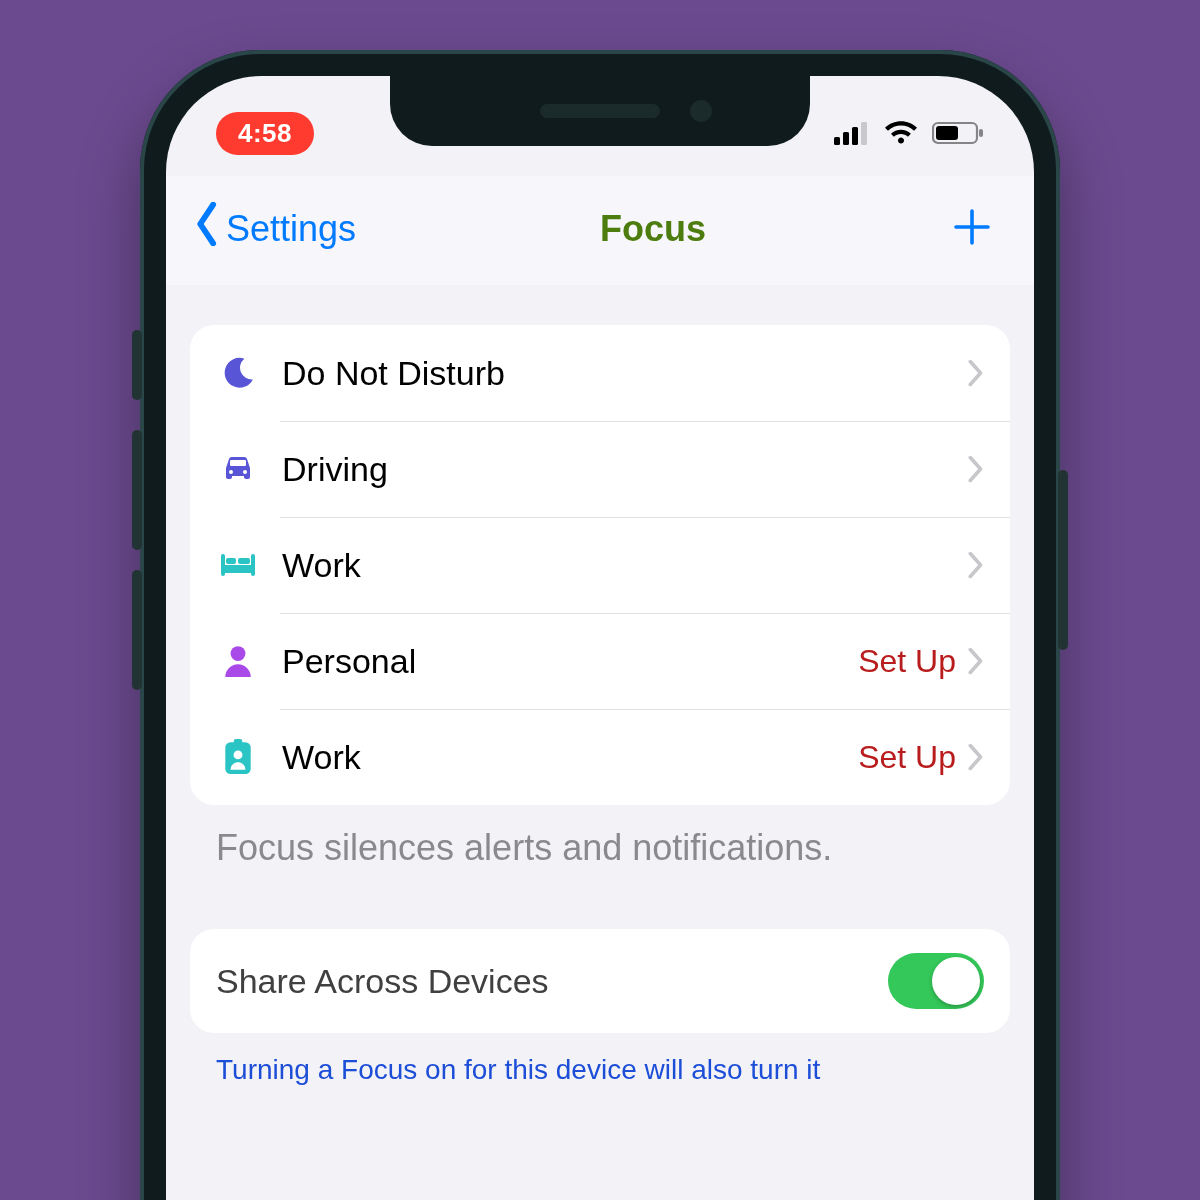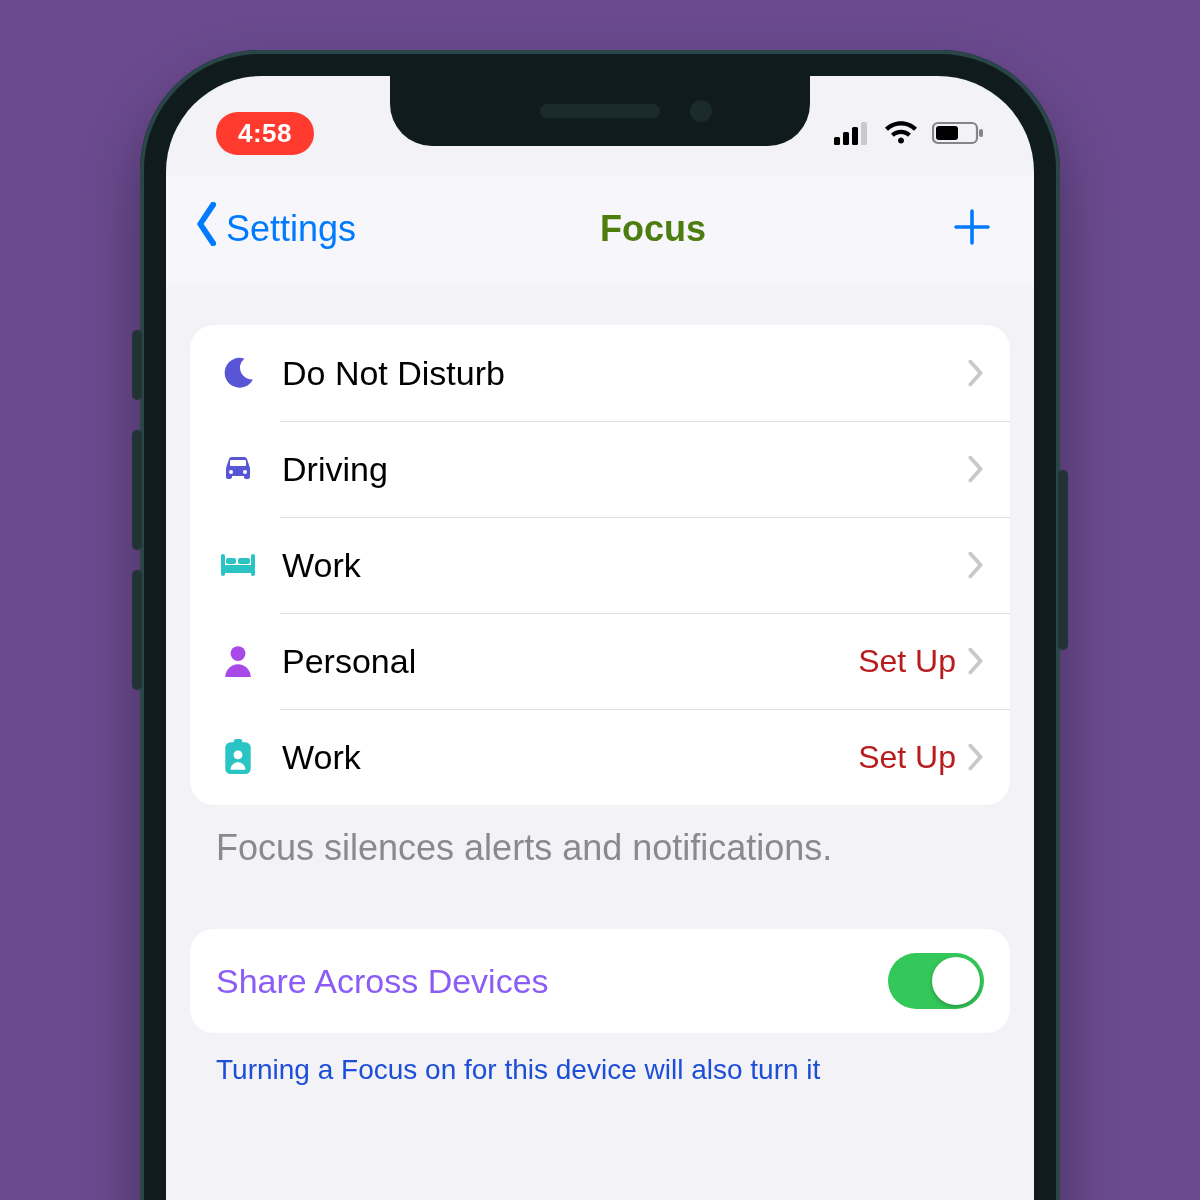--- a/index.html
+++ b/index.html
@@ -170,21 +170,21 @@
     color: #8a8a8e;
     padding: 22px 10px 0 26px;
   }
 
   
   .group2 { margin-top: 60px; }
   .share-row {
     display:flex; align-items:center; justify-content:space-between;
     height: 104px; padding: 0 26px;
   }
-  .share-label { font-size: 34px; color:#8b5cf6; }
+  .share-label { font-size: 34px; color:#404040; }
   .toggle {
     width: 96px; height: 56px;
     background: #34c759;
     border-radius: 30px;
     position: relative;
   }
   .toggle .knob {
     position:absolute; right:4px; top:4px;
     width:48px; height:48px;
     background:#fff; border-radius:50%;

